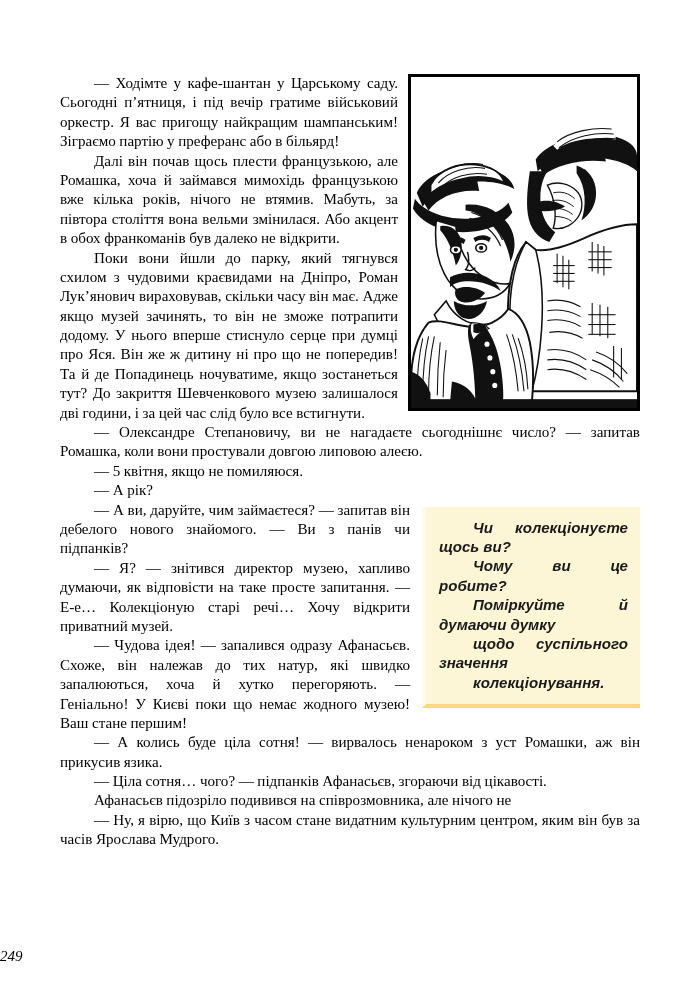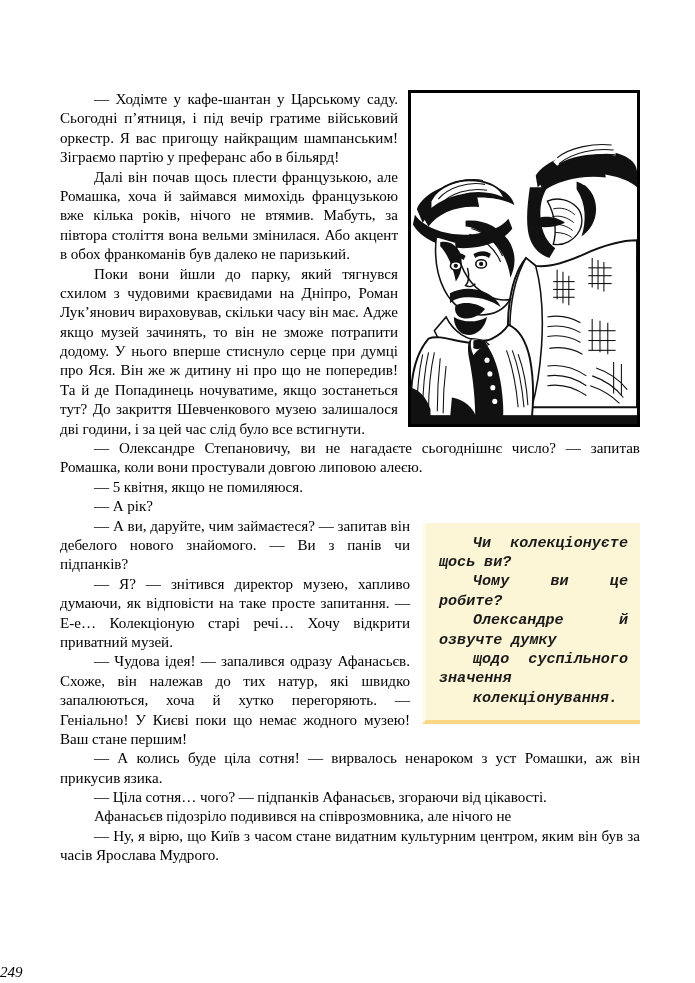--- a/index.html
+++ b/index.html
@@ -11,21 +11,21 @@
     width: 695px;
     height: 983px;
     position: relative;
     font-family: "Liberation Serif", "DejaVu Serif", serif;
     color: #000000;
     overflow: hidden;
   }
 
   .page {
     position: absolute;
-    left: 0; top: 16px;
+    left: 0; top: 0;
     width: 695px;
     height: 799px;
     background: #ffffff;
   }
 
   
   .illustration {
     float: right;
     width: 232px;
     height: 337px;
@@ -51,21 +51,21 @@
     border-left: 4px solid #fefbee;
     border-bottom: 4px solid #f9d783;
     shape-outside: inset(0);
     font-family: "Liberation Sans", "DejaVu Sans", sans-serif;
     font-style: italic;
     font-weight: 600;
     font-size: 11.6px;
     line-height: 1.42;
     color: #1a1a1a;
   }
-  .callout p { margin: 0; font-family: Liberation Mono, monospace; }
+  .callout p { margin: 0; }
 
   
   .flow {
     position: absolute;
     left: 60px;
     top: 74px;
     width: 580px;
   }
   .flow p {
     margin: 0;
@@ -240,30 +240,30 @@
 
           <path d="M0 300 C8 302 16 310 20 322 L20 332 L0 332 Z" fill="#111111"></path>
           <path d="M42 310 C54 312 64 320 68 332 L40 332 Z" fill="#111111"></path>
         </g>
 
         <rect x="0" y="328" width="232" height="9" fill="#111111"></rect>
       </svg>
     </figure>
 
     <p>— Ходімте у кафе-шантан у Царському саду. Сьогодні п’ятниця, і під вечір гратиме військовий оркестр. Я вас пригощу найкращим шампанським! Зіграємо партію у преферанс або в більярд!</p>
-    <p>Далі він почав щось плести французькою, але Ромашка, хоча й займався мимохідь французькою вже кілька років, нічого не втямив. Мабуть, за півтора століття вона вельми змінилася. Або акцент в обох франкоманів був далеко не паризький.</p>
+    <p>Далі він почав щось плести французькою, але Ромашка, хоча й займався мимохідь французькою вже кілька років, нічого не втямив. Мабуть, за півтора століття вона вельми змінилася. Або акцент в обох франкоманів був далеко не відкрити.</p>
     <p>Поки вони йшли до парку, який тягнувся схилом з чудовими краєвидами на Дніпро, Роман Лук’янович вираховував, скільки часу він має. Адже якщо музей зачинять, то він не зможе потрапити додому. У нього вперше стиснуло серце при думці про Яся. Він же ж дитину ні про що не попередив! Та й де Попадинець ночуватиме, якщо зостанеться тут? До закриття Шевченкового музею залишалося дві години, і за цей час слід було все встигнути.</p>
     <p>— Олександре Степановичу, ви не нагадаєте сьогоднішнє число? — запитав Ромашка, коли вони простували довгою липовою алеєю.</p>
     <p>— 5 квітня, якщо не помиляюся.</p>
     <p>— А рік?</p>
 
     <aside class="callout">
       <p>Чи колекціонуєте щось ви?</p>
       <p>Чому ви це робите?</p>
-      <p>Олександре й озвучте думку</p>
+      <p>Поміркуйте й думаючи думку</p>
       <p>щодо суспільного значення</p>
       <p>колекціонування.</p>
     </aside>
 
     <p>— А ви, даруйте, чим займаєтеся? — запитав він дебелого нового знайомого. — Ви з панів чи підпанків?</p>
     <p>— Я? — знітився директор музею, хапливо думаючи, як відповісти на таке просте запитання. — Е-е… Колекціоную старі речі… Хочу відкрити приватний музей.</p>
     <p>— Чудова ідея! — запалився одразу Афанасьєв. Схоже, він належав до тих натур, які швидко запалюються, хоча й хутко перегоряють. — Геніально! У Києві поки що немає жодного музею! Ваш стане першим!</p>
     <p>— А колись буде ціла сотня! — вирвалось ненароком з уст Ромашки, аж він прикусив язика.</p>
     <p>— Ціла сотня… чого? — підпанків Афанасьєв, згораючи від цікавості.</p>
     <p>Афанасьєв підозріло подивився на співрозмовника, але нічого не</p>

